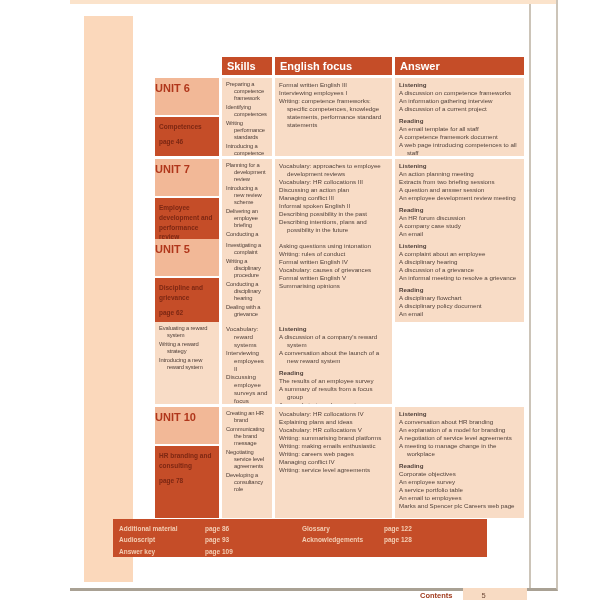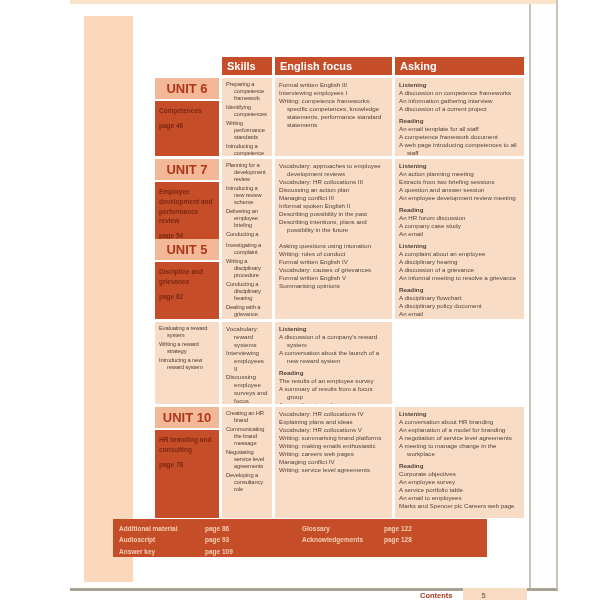--- a/index.html
+++ b/index.html
@@ -15,22 +15,22 @@
   .left-strip{position:absolute;left:14px;top:16px;width:49px;height:566px;background:var(--strip);}
 
   
   .contents-table{position:absolute;left:50px;top:57px;width:369px;margin-left:35px;}
   .row{display:grid;grid-template-columns:64px 50px 117px 129px;column-gap:3px;margin-bottom:3px;}
   .header{height:18px;}
   .hspacer{background:transparent;}
   .hcell{background:var(--red);color:#ffffff;font-weight:bold;font-size:11px;line-height:18px;padding-left:5px;}
 
   .ucell{display:flex;flex-direction:column;}
-  .utab{height:21px;background:var(--tab);color:var(--unitnum);font-weight:bold;font-size:13px;
-        text-align:center;line-height:21px;margin-bottom:2px;}
+  .utab{height:37px;background:var(--tab);color:var(--unitnum);font-weight:bold;font-size:11px;
+        text-align:left;line-height:21px;margin-bottom:2px;}
   .ubody{flex:1;background:var(--red);color:var(--unittext);font-weight:bold;font-size:6.5px;
          line-height:1.5;padding:5px 4px;overflow:hidden;}
   .upage{margin-top:5px;}
 
   .cell{background:var(--cellbg);color:var(--celltext);font-size:6.2px;line-height:1.29;
         padding:3px 3px 3px 4px;overflow:hidden;}
   .item{padding-left:8px;text-indent:-8px;}
   .skills{font-size:5.8px;letter-spacing:-0.15px;line-height:1.2;}
   .skills .item{margin-bottom:2px;}
   .theading{font-weight:bold;}
@@ -56,21 +56,21 @@
   <div class="page">
     <div class="top-band"></div>
     <div class="left-strip"></div>
     <div class="inner-edge"></div>
 
     <div class="contents-table">
         <div class="row header">
           <div class="hspacer"></div>
           <div class="hcell">Skills</div>
           <div class="hcell">English focus</div>
-          <div class="hcell">Asking</div>
+          <div class="hcell">Answer</div>
         </div>
         <div class="row" style="height: 78px;">
           <div class="ucell">
             <div class="utab">UNIT 6</div>
             <div class="ubody">
               <div class="utitle">Competences</div>
               <div class="upage">page 46</div>
             </div>
           </div>
           <div class="cell skills">

